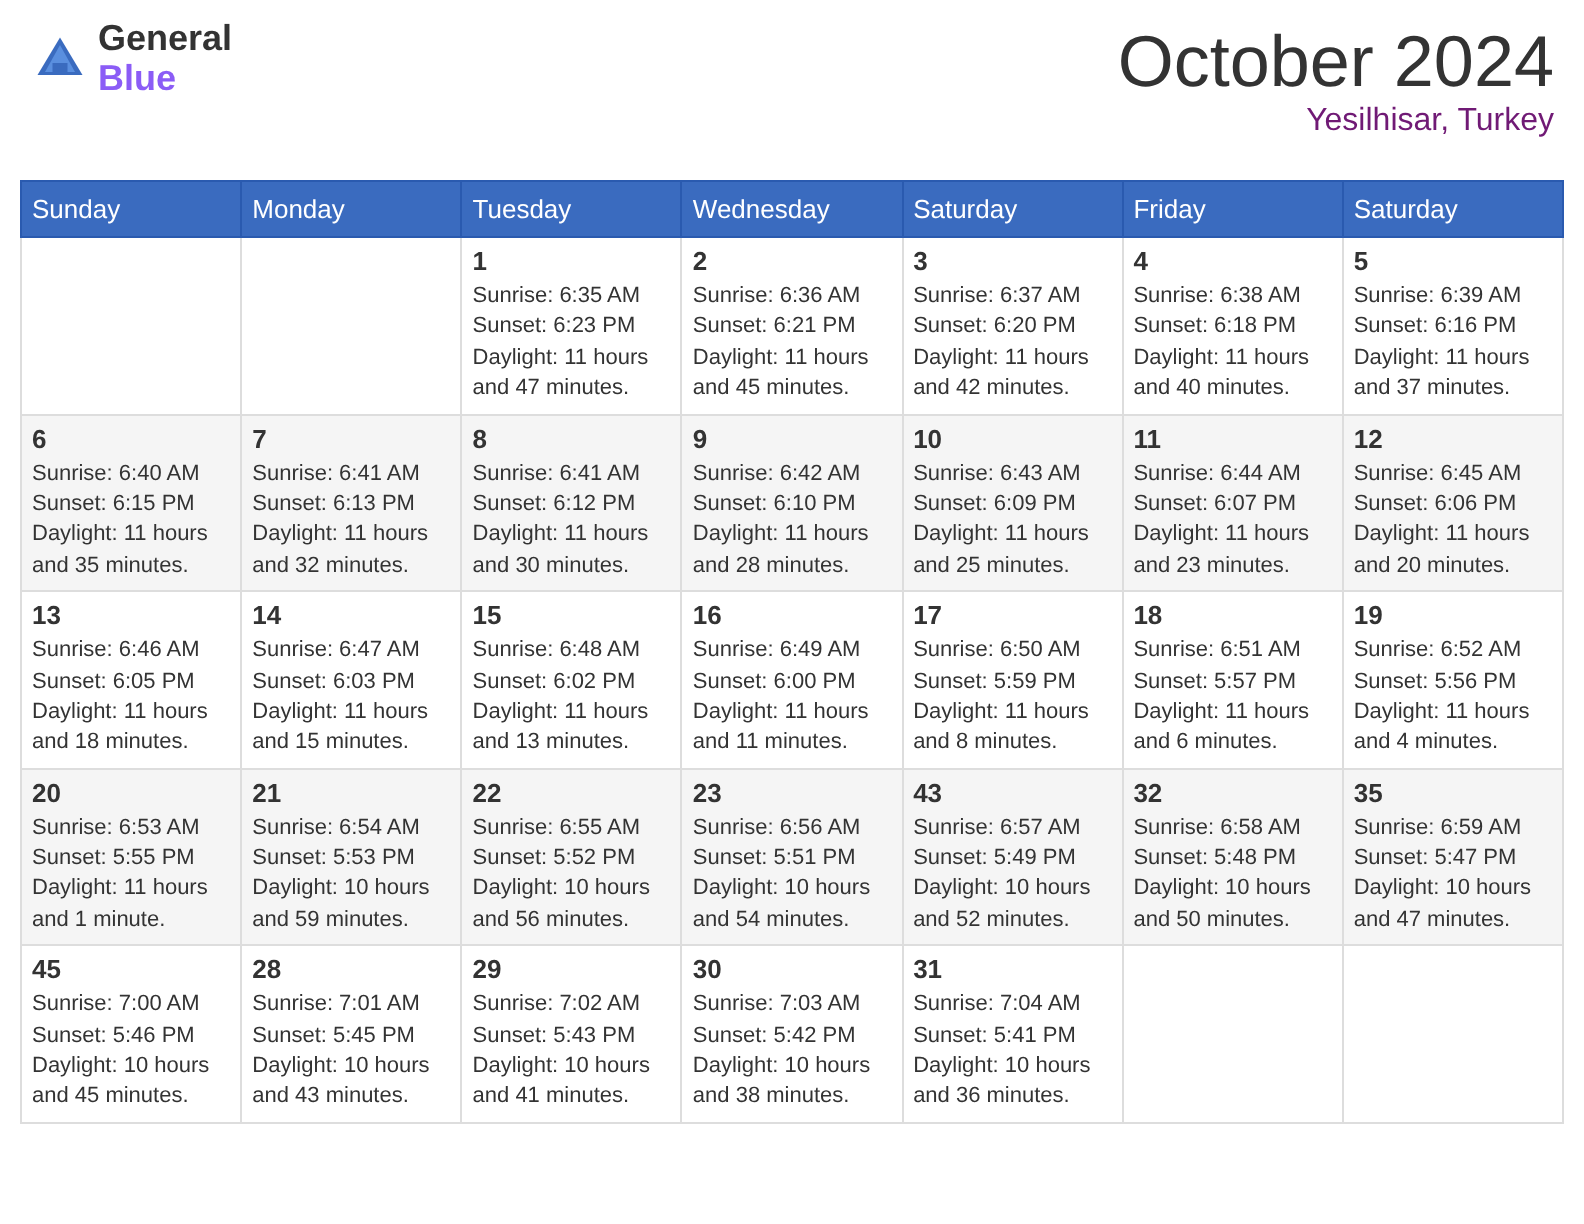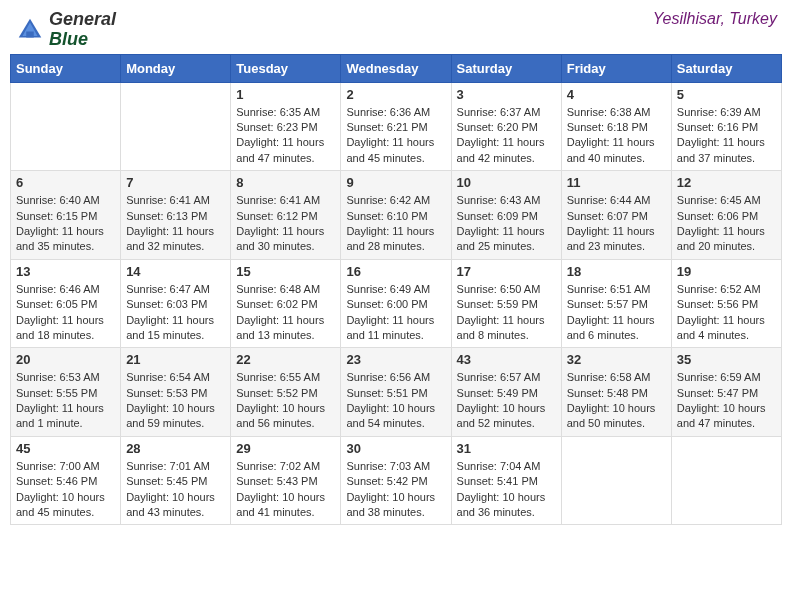--- a/index.html
+++ b/index.html
@@ -7,38 +7,37 @@
       font-family: Arial, sans-serif;
       background: #fff;
       width: 792px;
       min-height: 612px;
       padding: 10px;
     }
     .header {
       display: flex;
       justify-content: space-between;
       align-items: flex-start;
-      margin-bottom: 4px;
+      margin-bottom: 20px;
       padding: 0 5px;
-      font-style: italic;
     }
     .logo {
       display: flex;
       align-items: center;
       gap: 4px;
     }
     .logo-text {
       display: flex;
       flex-direction: column;
       font-size: 18px;
       font-weight: bold;
       line-height: 1.1;
     }
     .logo-text .general { color: #333; }
-    .logo-text .blue { color: #14532d; }
+    .logo-text .blue { color: #8b5cf6; }
     .logo-icon {
       width: 30px;
       height: 30px;
     }
     .title-block {
       text-align: right;
     }
     .month-title {
       font-size: 36px;
       font-weight: normal;
@@ -52,21 +51,21 @@
       width: 100%;
       border-collapse: collapse;
       font-size: 11px;
     }
     .calendar-table th {
       background-color: #3a6bbf;
       color: white;
       padding: 6px 5px;
       text-align: left;
       font-size: 13px;
-      font-weight: bold;
+      font-weight: normal;
       border: 1px solid #2a5aaf;
     }
     .calendar-table td {
       border: 1px solid #ddd;
       vertical-align: top;
       padding: 4px 5px;
       height: 80px;
       width: 14.28%;
       background: #fff;
     }
@@ -97,20 +96,21 @@
       <polygon points="20,5 35,30 5,30" fill="#3a6bbf"></polygon>
       <polygon points="20,10 30,28 10,28" fill="#5a8fdf"></polygon>
       <rect x="15" y="22" width="10" height="8" fill="#3a6bbf"></rect>
     </svg>
     <div class="logo-text">
       <span class="general">General</span>
       <span class="blue">Blue</span>
     </div>
   </div>
   <div class="title-block">
+    <div class="month-title">October 2024</div>
     <div class="location">Yesilhisar, Turkey</div>
   </div>
 </div>
 
 <table class="calendar-table">
   <thead>
     <tr>
     <th>Sunday</th>
         <th>Monday</th>
         <th>Tuesday</th>

